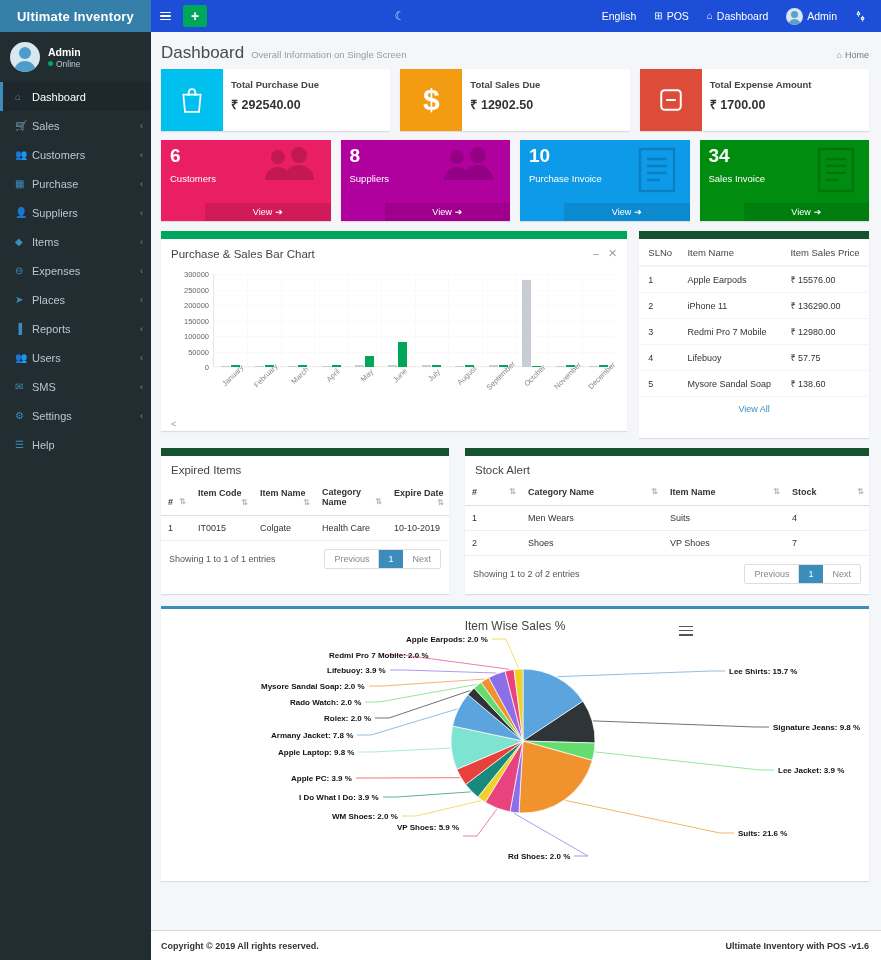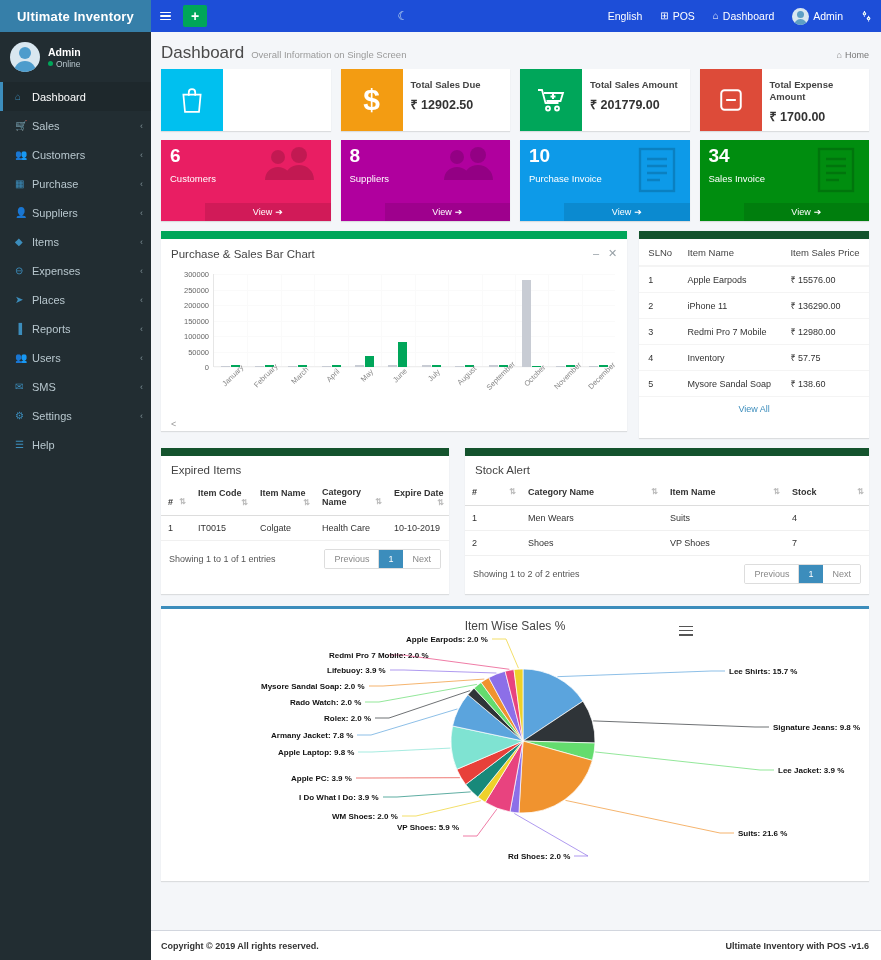--- a/index.html
+++ b/index.html
@@ -29,21 +29,21 @@
   }
   .hamburger .bars { display: inline-block; width: 11px; }
   .hamburger .bars i { display: block; height: 1.5px; background: #fff; margin: 2px 0; border-radius: 1px; }
   .addbtn {
     width: 24px; height: 22px; background: #00a65a; color: #fff;
     display: flex; align-items: center; justify-content: center;
     font-size: 14px; font-weight: bold; margin-left: 4px; border-radius: 2px;
   }
   .nav-center { flex: 1; display: flex; align-items: center; justify-content: center;
                 font-size: 12px; color: #cfe6f2; }
-  .nav-right { display: flex; align-items: center; gap: 0; height: 32px; }
+  .nav-right { display: flex; align-items: center; gap: 0; padding-right: 6px; height: 32px; }
   .nav-item {
     display: flex; align-items: center; gap: 4px;
     padding: 0 9px; height: 32px; font-size: 10.5px; color: #fff; white-space: nowrap;
   }
   .nav-item .ic { font-size: 10px; line-height: 1; }
   .nav-avatar {
     width: 17px; height: 17px; border-radius: 50%; background: #d9e7f0;
     position: relative; overflow: hidden; flex: none;
   }
   .nav-avatar::before {
@@ -363,41 +363,30 @@
     </div>
 
     <div class="row">
       <div class="small-box-a">
         <div class="sb-icon" style="background:#00c0ef">
           <svg width="26" height="28" viewBox="0 0 24 26" fill="none" stroke="#fff" stroke-width="1.6">
             <path d="M4 8h16l-1.5 16h-13z"></path>
               <path d="M9 9V6a3 3 0 016 0v3"></path>
           </svg>
         </div>
+        <div class="sb-body">
+          <div class="sb-title">Total Purchase Due</div>
+          <div class="sb-value">₹ 292540.00</div>
+        </div>
       </div>
       <div class="small-box-a">
         <div class="sb-icon" style="background:#f39c12; font-size:30px; font-weight:bold;">$</div>
         <div class="sb-body">
           <div class="sb-title">Total Sales Due</div>
           <div class="sb-value">₹ 12902.50</div>
-        </div>
-      </div>
-      <div class="small-box-a">
-        <div class="sb-icon" style="background:#00a65a">
-          <svg width="30" height="28" viewBox="0 0 30 28" fill="none" stroke="#fff" stroke-width="1.8">
-            <path d="M2 4h4l3.5 13h13"></path>
-              <path d="M8 7h19l-2.5 8h-14"></path>
-            <circle cx="12" cy="22.5" r="2"></circle>
-              <circle cx="21" cy="22.5" r="2"></circle>
-            <path d="M17 8v5M14.5 10.5h5" stroke-width="2"></path>
-          </svg>
-        </div>
-        <div class="sb-body">
-          <div class="sb-title">Total Sales Amount</div>
-          <div class="sb-value">₹ 201779.00</div>
         </div>
       </div>
       <div class="small-box-a">
         <div class="sb-icon" style="background:#dd4b39">
           <svg width="26" height="26" viewBox="0 0 24 24" fill="none" stroke="#fff" stroke-width="1.8">
             <rect x="3" y="3" width="18" height="18" rx="3"></rect>
               <path d="M7.5 12h9"></path>
           </svg>
         </div>
         <div class="sb-body">
@@ -625,21 +614,21 @@
                 <td>iPhone 11</td>
                 <td>₹ 136290.00</td>
               </tr>
               <tr>
                 <td>3</td>
                 <td>Redmi Pro 7 Mobile</td>
                 <td>₹ 12980.00</td>
               </tr>
               <tr>
                 <td>4</td>
-                <td>Inventory</td>
+                <td>Lifebuoy</td>
                 <td>₹ 57.75</td>
               </tr>
               <tr>
                 <td>5</td>
                 <td>Mysore Sandal Soap</td>
                 <td>₹ 138.60</td>
               </tr>
             </tbody>
         </table>
         <div class="viewall">View All</div>

